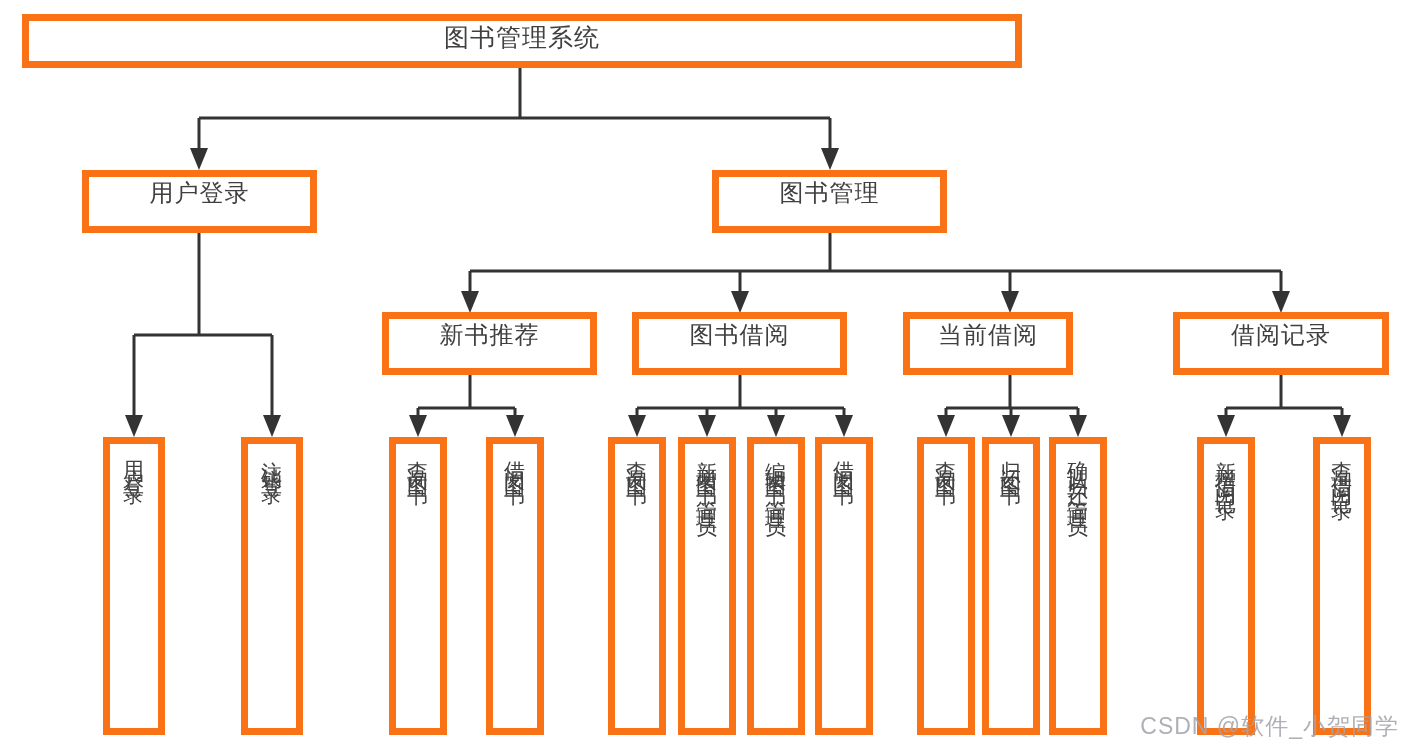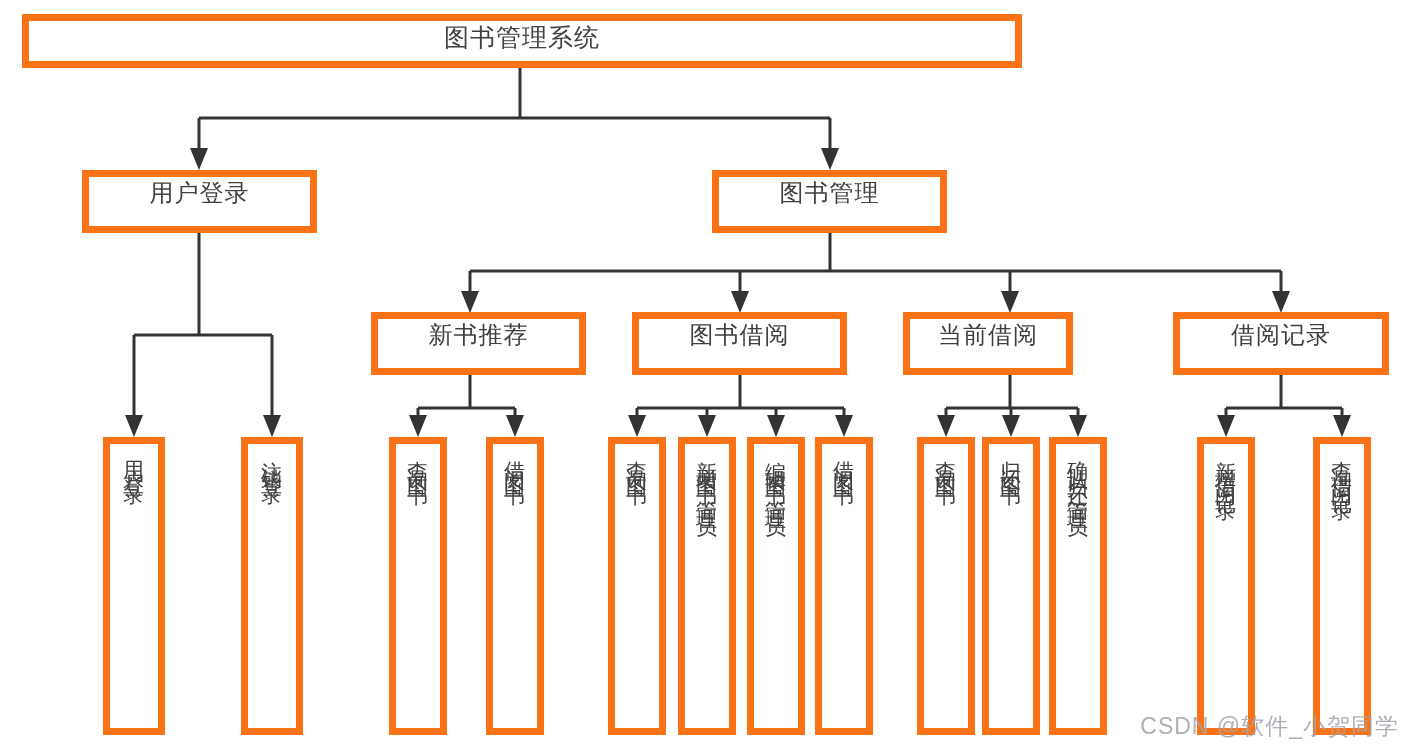--- a/index.html
+++ b/index.html
@@ -125,21 +125,21 @@
     <span>图书管理系统</span>
   </div>
 
   <div class="node h" style="left:82px;top:170px;width:235px;height:63px;">
     <span>用户登录</span>
   </div>
   <div class="node h" style="left:712px;top:170px;width:235px;height:63px;font-family:Liberation Mono, monospace;">
     <span>图书管理</span>
   </div>
 
-  <div class="node h" style="left:371px;top:312px;width:215px;height:63px;">
+  <div class="node h" style="left:382px;top:312px;width:215px;height:63px;">
     <span>新书推荐</span>
   </div>
   <div class="node h" style="left:632px;top:312px;width:215px;height:63px;">
     <span>图书借阅</span>
   </div>
   <div class="node h" style="left:903px;top:312px;width:170px;height:63px;">
     <span>当前借阅</span>
   </div>
   <div class="node h" style="left:1173px;top:312px;width:216px;height:63px;">
     <span>借阅记录</span>

